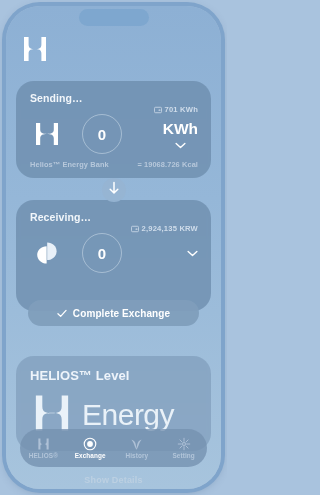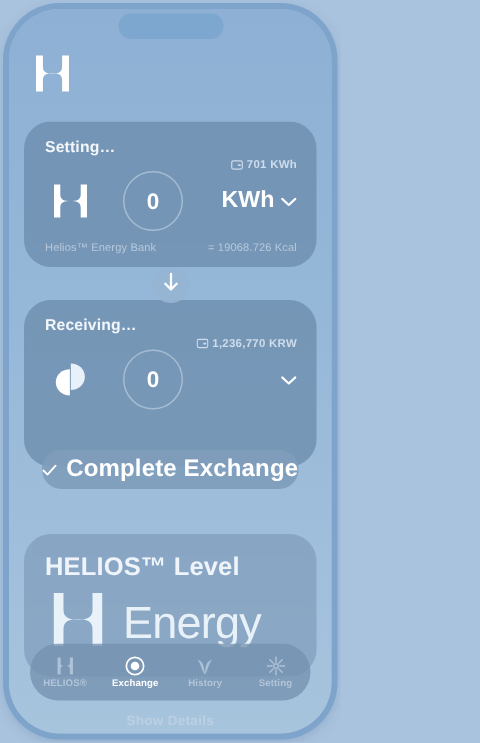--- a/index.html
+++ b/index.html
@@ -55,48 +55,48 @@
   .amount-circle{
     width:38px;height:38px;border-radius:50%;
     border:1px solid rgba(225,235,245,.45);
     display:flex;align-items:center;justify-content:center;
     margin-left:12px;
   }
   .amount-val{font-size:15px;font-weight:700;color:#ffffff;letter-spacing:0;}
   .unit-sel{
     margin-left:auto;margin-right:13px;
     display:flex;align-items:center;gap:4px;
-    font-size:15.5px;font-weight:700;color:#ffffff;
+    font-size:15.5px;font-weight:700;color:#ffffff;flex-direction:column;
   }
   .chev{display:block;}
   .row-foot{
     position:absolute;left:14px;right:13px;bottom:9px;
     display:flex;justify-content:space-between;align-items:center;
   }
-  .foot-l,.foot-r{font-size:7.4px;font-weight:400;color:#b7c8db;letter-spacing:.1px;}
+  .foot-l,.foot-r{font-size:7.4px;font-weight:700;color:#b7c8db;letter-spacing:.1px;}
   
   #swap{
     position:absolute;left:50%;transform:translateX(-50%);top:172px;
     width:24px;height:24px;border-radius:50%;
     background:rgba(150,180,210,.92);
     display:flex;align-items:center;justify-content:center;
     z-index:5;
   }
   
   #cta{
     position:absolute;left:22px;top:298px;width:171px;height:26px;
     border-radius:13px;background:rgba(128,158,188,.95);
     display:flex;align-items:center;justify-content:center;gap:6px;
   }
-  #cta .cta-label{font-size:16px;font-weight:700;color:#ffffff;letter-spacing:.1px;}
+  #cta .cta-label{font-size:10px;font-weight:700;color:#ffffff;letter-spacing:.1px;}
   .check{display:block;}
   
   .level-title{
     position:absolute;left:14px;top:12px;
-    font-size:17px;font-weight:700;color:#eef4fa;letter-spacing:.1px;
+    font-size:13px;font-weight:700;color:#eef4fa;letter-spacing:.1px;
   }
   .level-row{
     position:absolute;left:14px;top:35px;right:10px;
     display:flex;align-items:center;gap:8px;
   }
   .level-name{
     font-size:30px;font-weight:400;color:#e9f1f8;letter-spacing:-.5px;line-height:1;
   }
   
   #nav{
@@ -128,21 +128,21 @@
 
   <div id="header">
     <span style="position:absolute;left:14px;top:0;">
       <svg class="helios-logo" width="30" height="30" viewBox="0 0 30 30">
         <path d="M4 3 L4 27 L8.6 27 L8.6 19.6 C8.6 15.6 11.2 14.9 15 14.9 C18.8 14.9 21.4 15.6 21.4 19.6 L21.4 27 L26 27 L26 3 L21.4 3 L21.4 10.4 C21.4 14.4 18.8 15.1 15 15.1 C11.2 15.1 8.6 14.4 8.6 10.4 L8.6 3 Z" fill="#ffffff"></path>
       </svg>
     </span>
   </div>
 
   <div class="card" id="card-send">
-    <div class="card-title">Setting…</div>
+    <div class="card-title">Sending…</div>
     <div class="card-balance">
       <span>
         <svg class="wallet-ico" width="8" height="8" viewBox="0 0 10 10">
           <rect x="0.6" y="1.6" width="8.8" height="6.8" rx="1.3" fill="none" stroke="#cfdcea" stroke-width="1"></rect>
           <rect x="5.6" y="4.3" width="2.6" height="1.6" rx="0.6" fill="#cfdcea"></rect>
         </svg>
       </span>
       <span>701 KWh</span>
     </div>
 
@@ -181,21 +181,21 @@
 
   <div class="card" id="card-recv">
     <div class="card-title">Receiving…</div>
     <div class="card-balance">
       <span>
         <svg class="wallet-ico" width="8" height="8" viewBox="0 0 10 10">
           <rect x="0.6" y="1.6" width="8.8" height="6.8" rx="1.3" fill="none" stroke="#cfdcea" stroke-width="1"></rect>
           <rect x="5.6" y="4.3" width="2.6" height="1.6" rx="0.6" fill="#cfdcea"></rect>
         </svg>
       </span>
-      <span>1,236,770 KRW</span>
+      <span>2,924,135 KRW</span>
     </div>
 
     <div class="row-main">
       <span class="brand-ico">
         <svg width="28" height="28" viewBox="0 0 28 28">
           <path d="M14.2 3.4 C19.4 3.4 23.6 7.2 23.6 12.2 C23.6 17.2 19.4 21 14.2 21 C14.2 21 14.2 14.6 14.2 12.2 C14.2 9.4 14.2 3.4 14.2 3.4 Z" fill="#e8f0f8"></path>
           <path d="M13.6 7.2 C13.6 7.2 13.6 13.2 13.6 16 C13.6 18.4 13.6 24.6 13.6 24.6 C8.4 24.6 4.2 20.8 4.2 15.8 C4.2 10.8 8.4 7.2 13.6 7.2 Z" fill="#ffffff"></path>
         </svg>
       </span>
       <span class="amount-circle">

